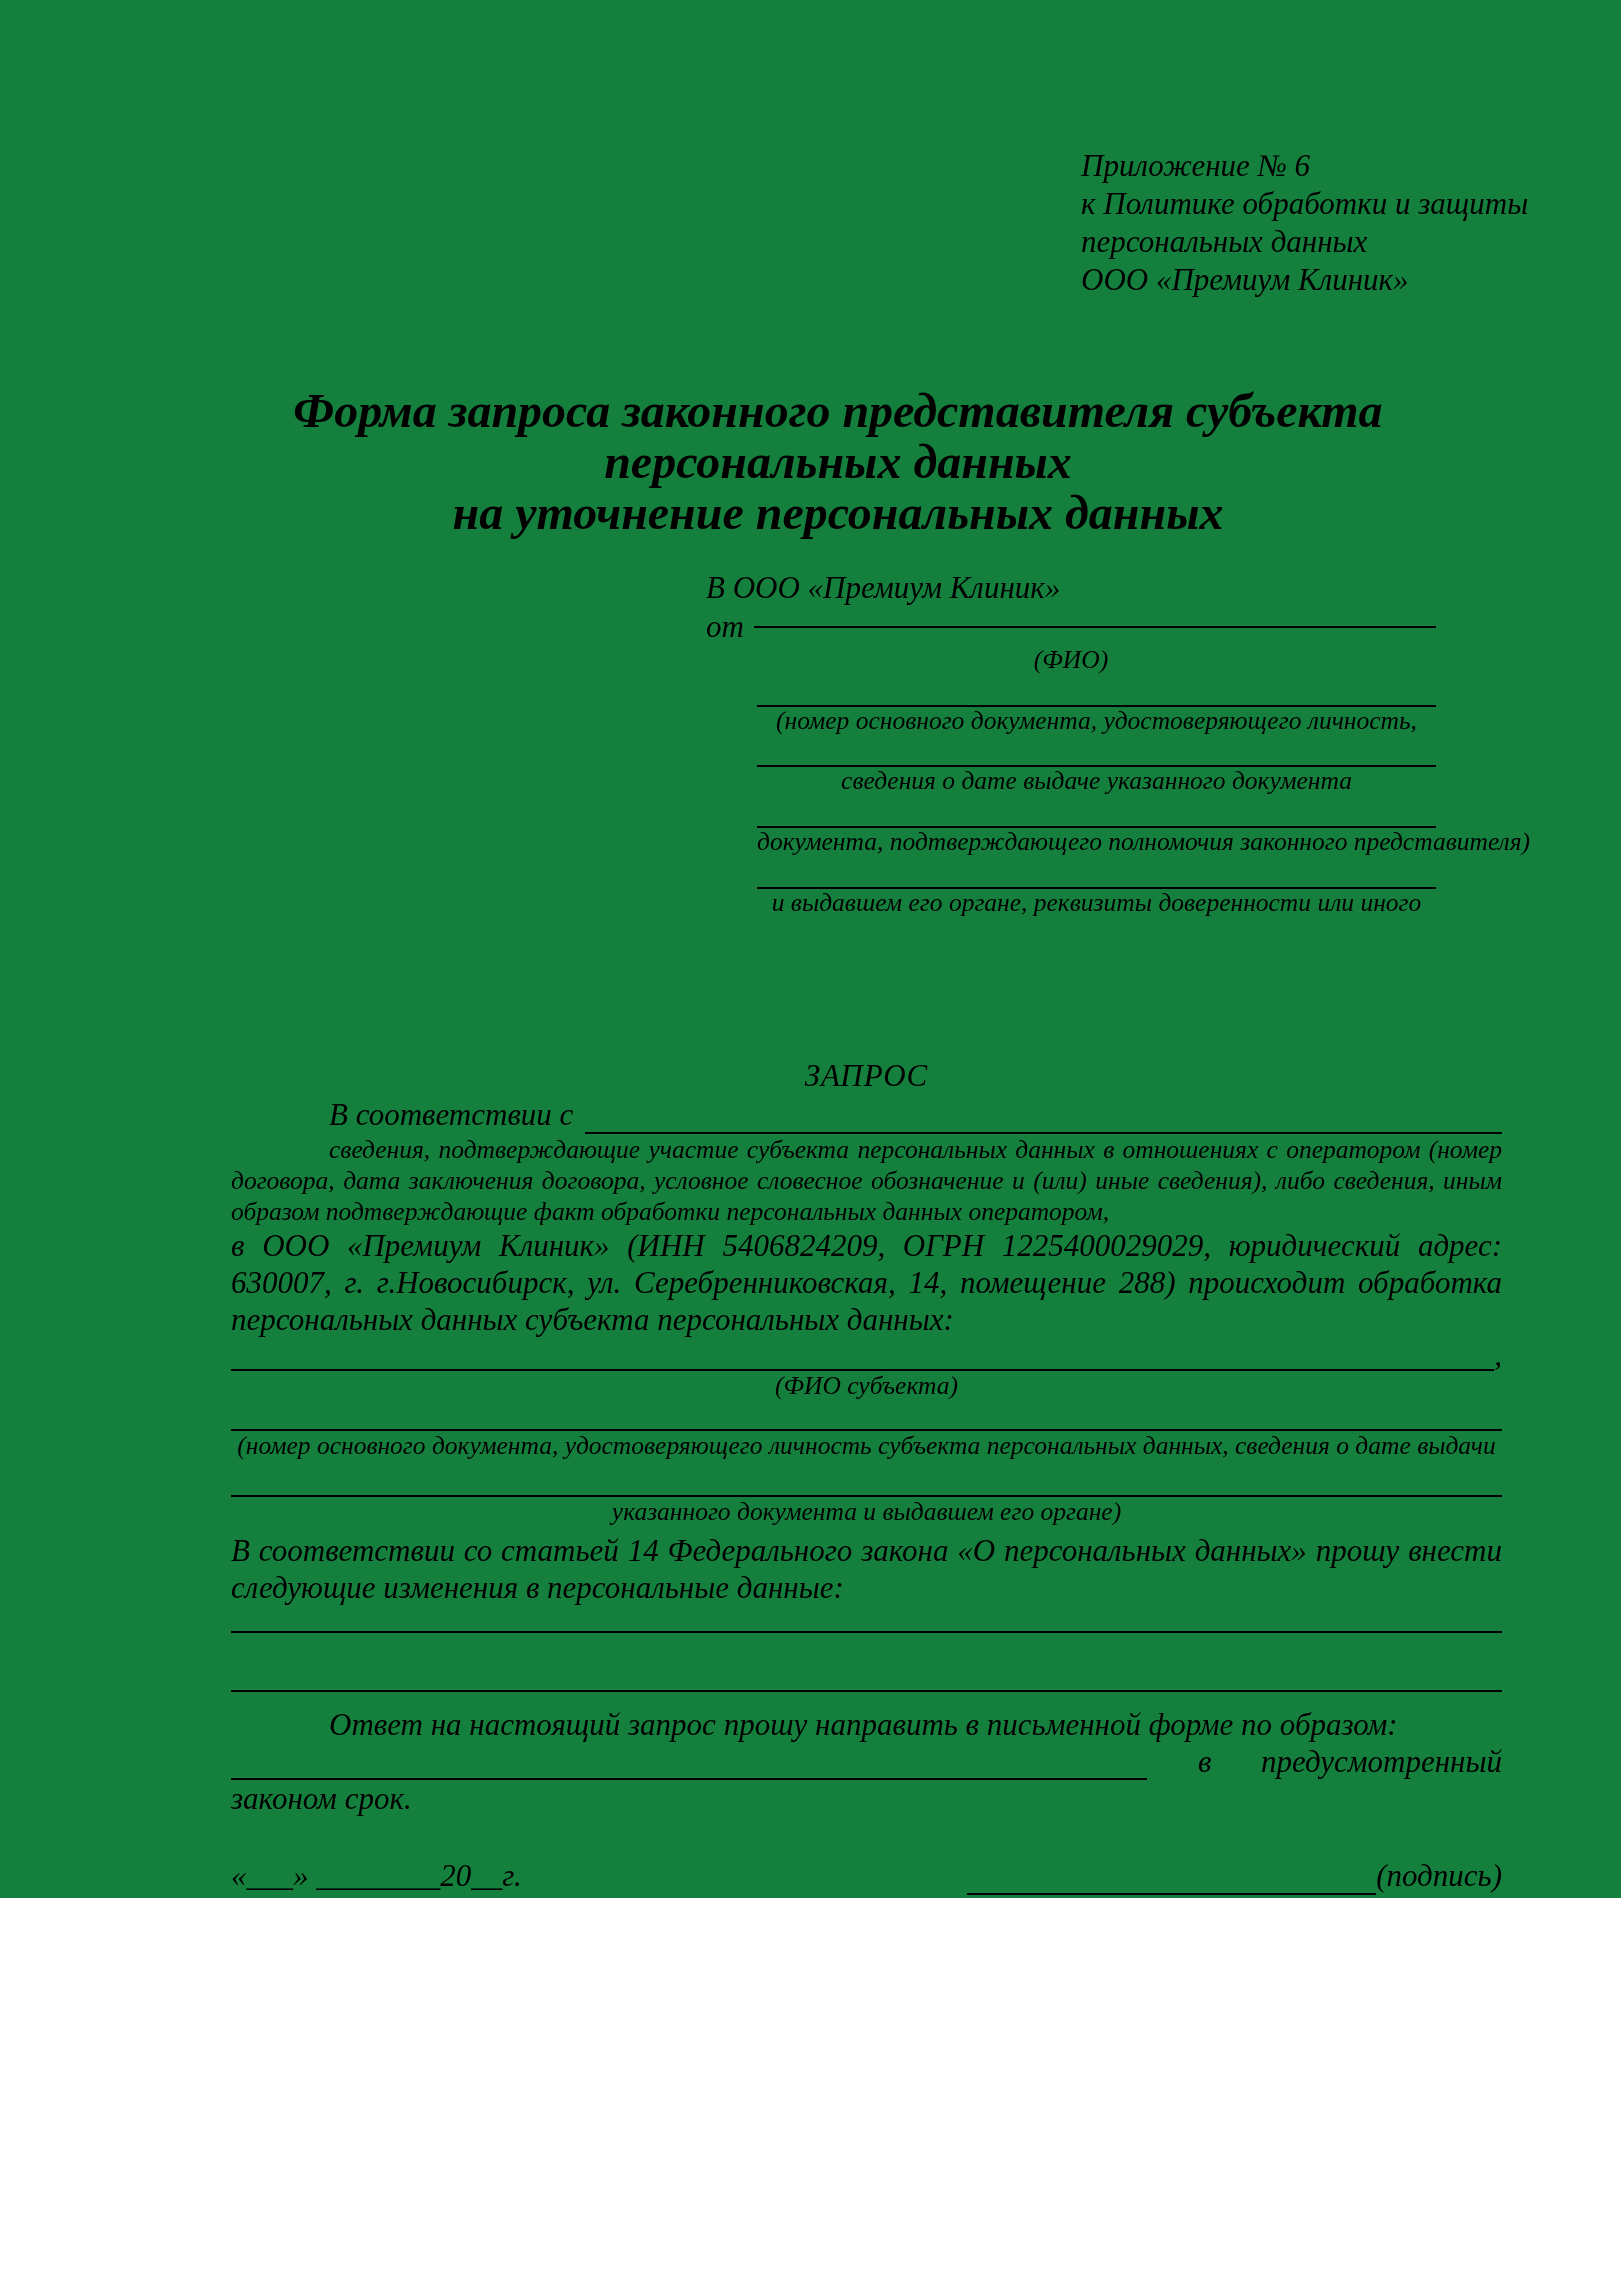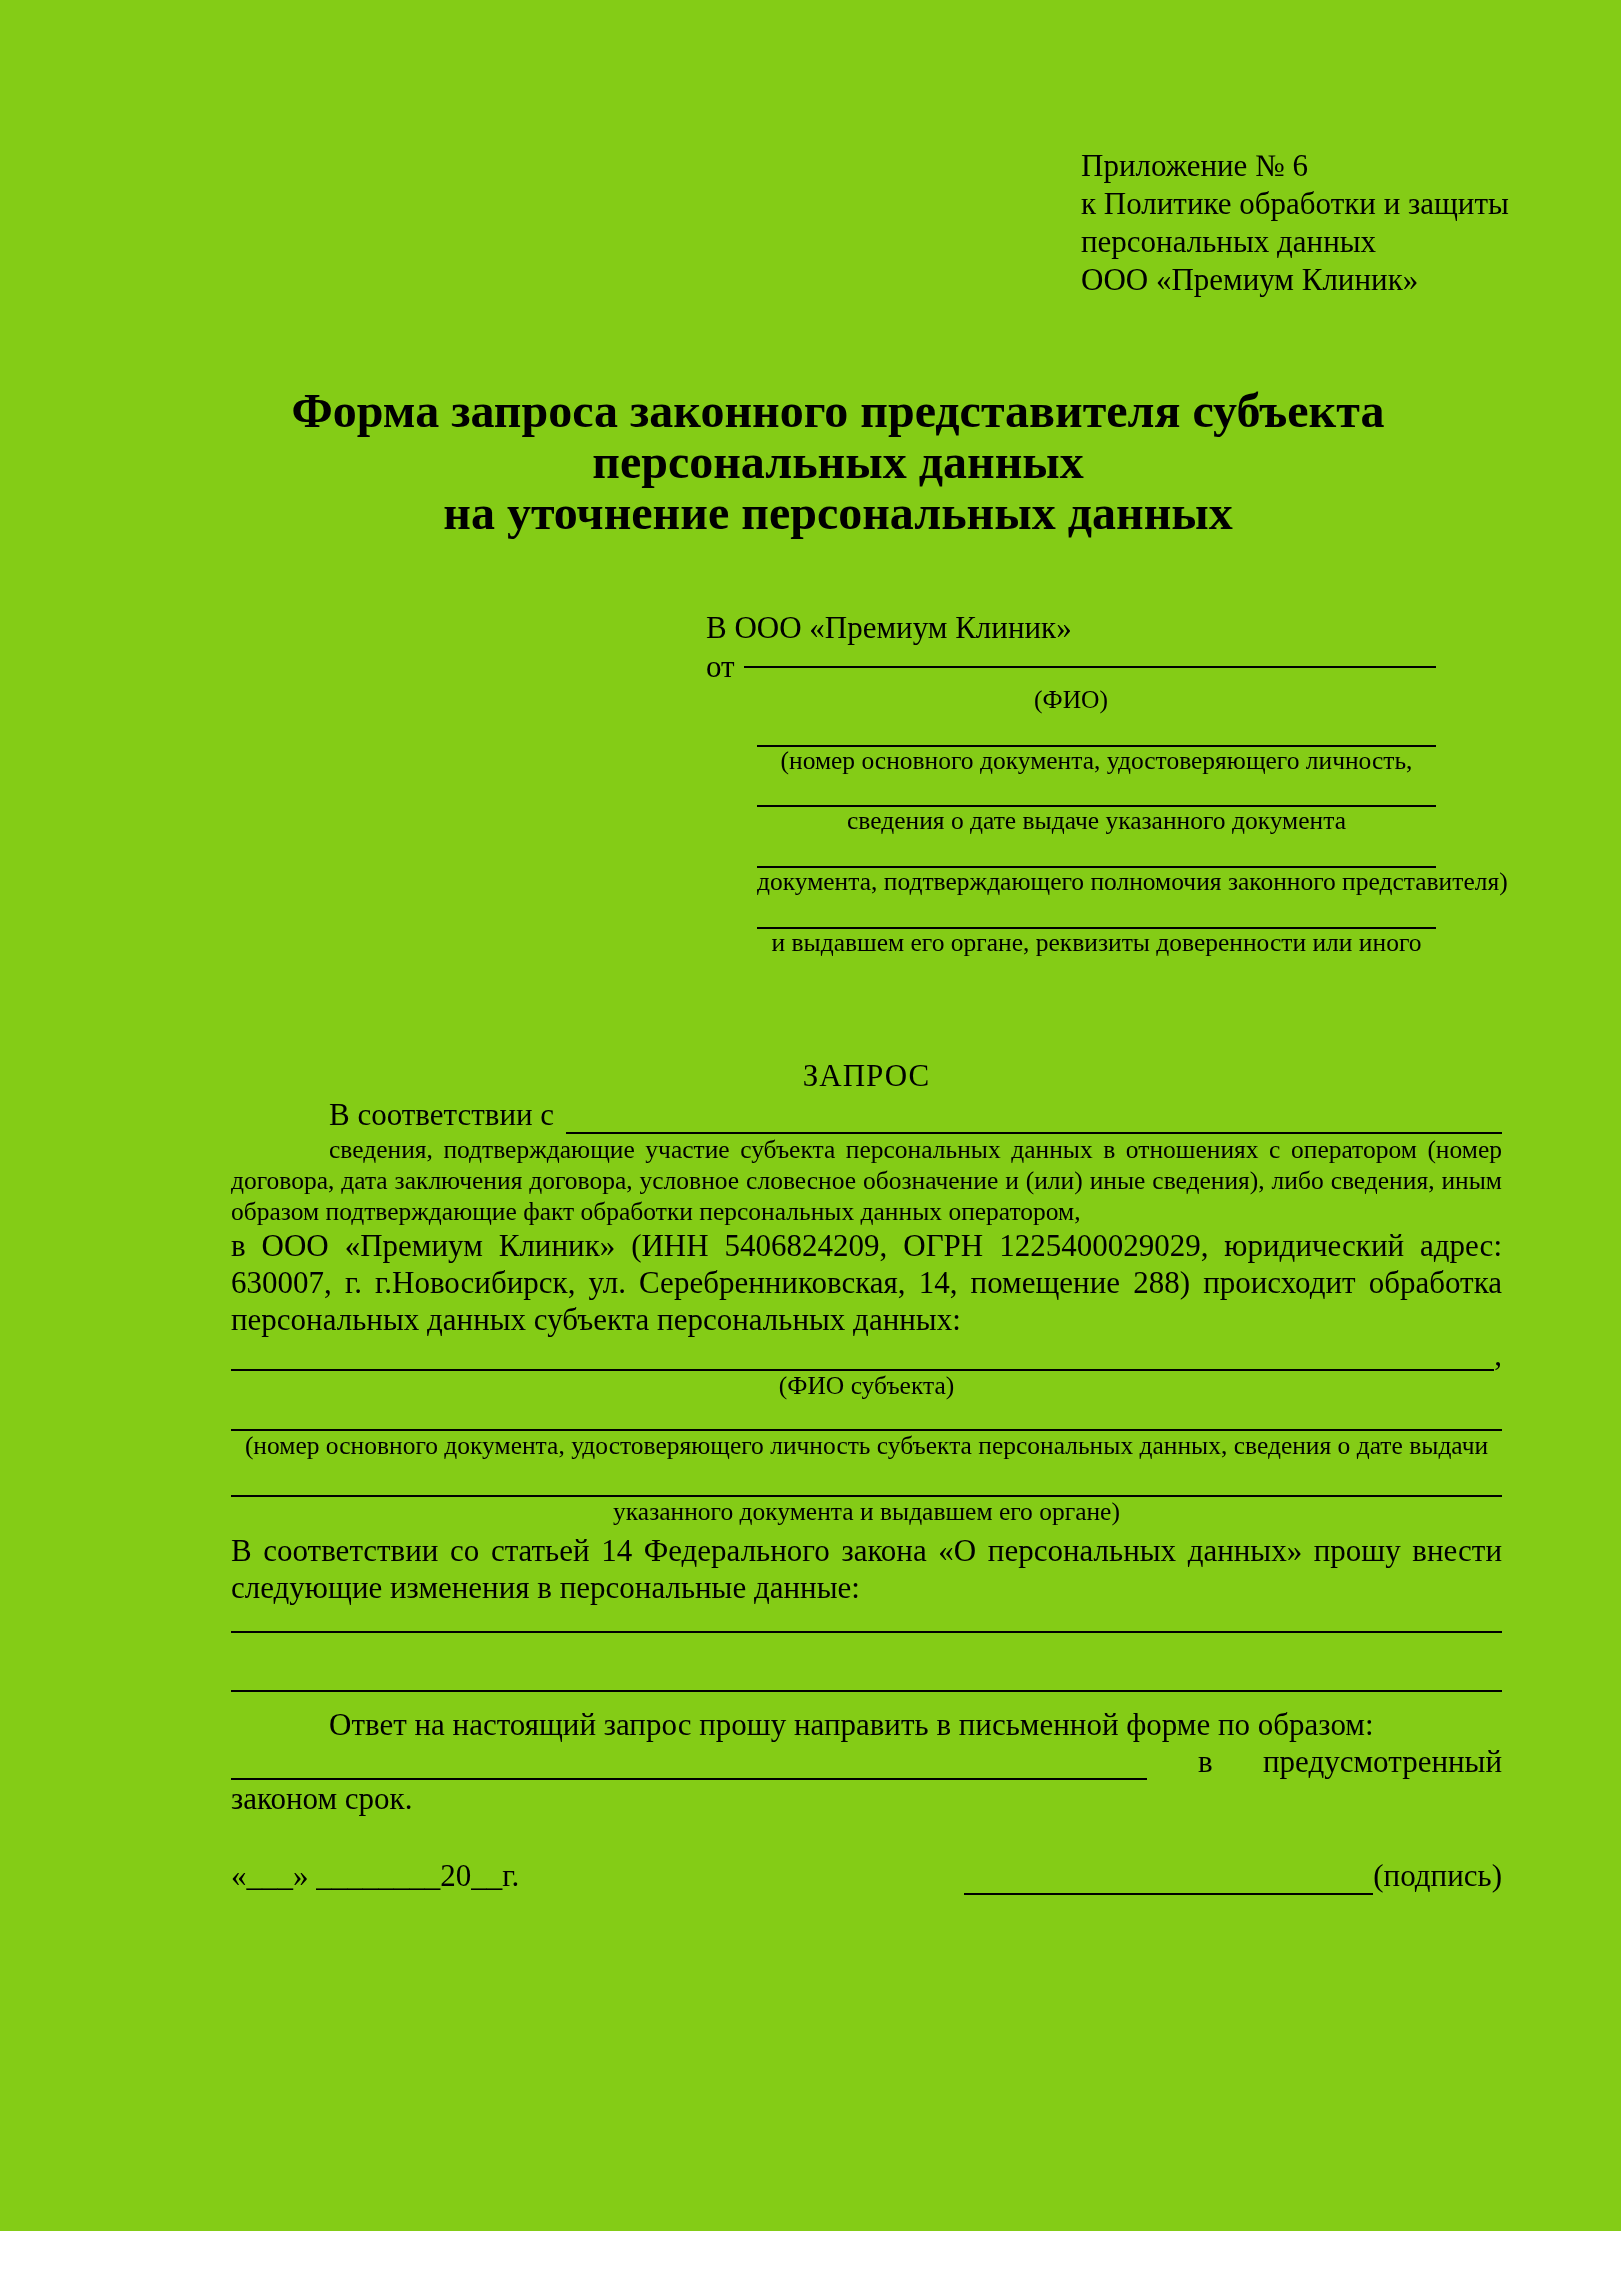--- a/index.html
+++ b/index.html
@@ -3,25 +3,26 @@
 <meta charset="utf-8">
 <style>
   html, body {
     margin: 0;
     padding: 0;
     background: #ffffff;
   }
   .page {
     position: relative;
     width: 1621px;
-    height: 2231px;
-    background: #84cc16;
+    height: 1898px;
+    background: #15803d;
     color: #000000;
     font-family: "Liberation Serif", "DejaVu Serif", serif;
     overflow: hidden;
+    font-style: italic;
   }
 
   
   .appendix {
     position: absolute;
     left: 1081px;
     top: 147px;
     font-size: 31px;
     line-height: 38px;
     white-space: nowrap;
@@ -36,21 +37,21 @@
     text-align: center;
     font-weight: bold;
     font-size: 48px;
     line-height: 51px;
   }
 
   
   .addressee {
     position: absolute;
     left: 706px;
-    top: 608px;
+    top: 568px;
     width: 730px;
     font-size: 31px;
     line-height: 39px;
   }
   .from-row {
     display: flex;
     align-items: center;
     line-height: 39px;
   }
   .from-row .uline {

